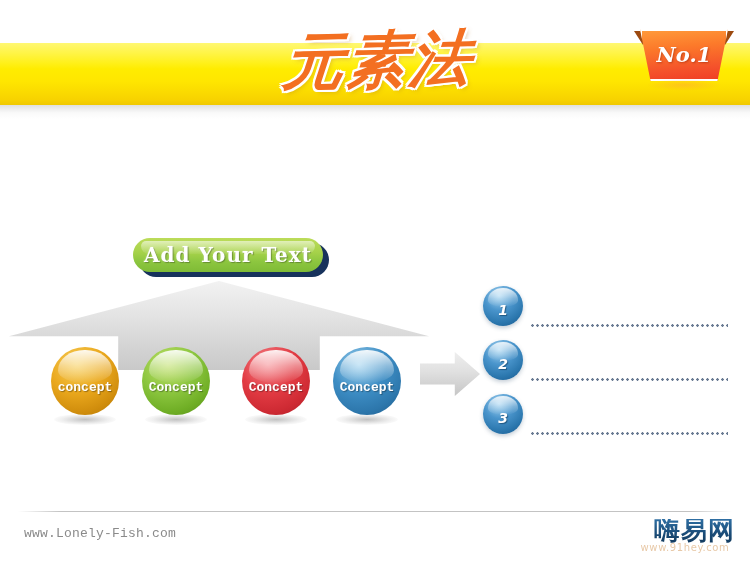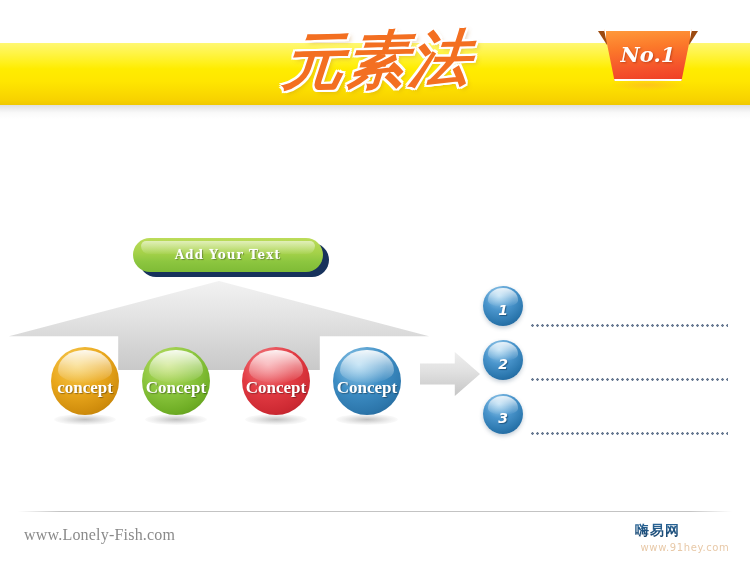--- a/index.html
+++ b/index.html
@@ -73,21 +73,21 @@
        0 2px 0 #ffffff, 0 -2px 0 #ffffff,
        2px 2px 0 #ffffff, -2px 2px 0 #ffffff,
        2px -2px 0 #ffffff, -2px -2px 0 #ffffff,
        3px 3px 4px rgba(180,120,40,0.35);
     transform: skewX(-6deg) rotate(-1.5deg);
   }
 
   
   .badge-wrap {
     position: absolute;
-    left: 596px;
+    left: 632px;
     top: 29px;
     width: 104px;
     height: 56px;
   }
   .badge-tail {
     position: absolute;
     top: 2px;
     width: 0;
     height: 0;
     border-left: 9px solid transparent;
@@ -207,21 +207,21 @@
   }
   .pill-label {
     position: absolute;
     left: 133px;
     top: 238px;
     width: 190px;
     height: 34px;
     line-height: 34px;
     text-align: center;
     font-family: "DejaVu Serif", "Liberation Serif", serif;
-    font-size: 12px;
+    font-size: 20px;
     font-weight: bold;
     color: #ffffff;
     letter-spacing: 1px;
     text-shadow: 1px 1px 1px rgba(60,90,20,0.55), 0 0 2px rgba(255,255,255,0.4);
   }
 
   
   .orb {
     position: absolute;
     width: 68px;
@@ -240,22 +240,22 @@
   }
   .orb .orb-label {
     position: absolute;
     left: 0;
     top: 0;
     width: 100%;
     height: 100%;
     display: flex;
     align-items: center;
     justify-content: center;
-    font-family: Liberation Serif, serif;
-    font-size: 17px;
+    font-family: Liberation Mono, monospace;
+    font-size: 13px;
     font-weight: bold;
     color: #ffffff;
     letter-spacing: 0px;
     text-shadow: 1px 1px 1px rgba(0,0,0,0.35);
     padding-top: 13px;
     box-sizing: border-box;
     text-align: center;
   }
   .orb-shadow {
     position: absolute;
@@ -331,47 +331,47 @@
     left: 18px;
     top: 511px;
     width: 714px;
     height: 1px;
     background: linear-gradient(90deg, rgba(190,190,190,0.0) 0%, rgba(175,175,175,0.75) 6%, rgba(175,175,175,0.75) 94%, rgba(190,190,190,0.0) 100%);
   }
   .footer-url {
     position: absolute;
     left: 24px;
     top: 526px;
-    font-family: Liberation Serif, serif;
-    font-size: 16px;
+    font-family: Liberation Mono, monospace;
+    font-size: 13px;
     color: #8a8a8a;
     letter-spacing: 0.2px;
   }
   .brand {
     position: absolute;
     left: 635px;
     top: 519px;
     width: 100px;
     height: 34px;
   }
   .brand-name {
     position: absolute;
     left: 0;
     top: 0;
     width: 100px;
     font-family: Liberation Serif, serif;
-    font-size: 14px;
+    font-size: 26px;
     font-weight: bold;
     letter-spacing: 1px;
     color: #1c4f7c;
     background: linear-gradient(180deg, #2f6fa3 0%, #1c4f7c 55%, #123a5e 100%);
     -webkit-background-clip: text;
     background-clip: text;
     -webkit-text-fill-color: transparent;
-    text-align: left;
+    text-align: right;
     line-height: 24px;
   }
   .brand-sub {
     position: absolute;
     left: 0;
     top: 23px;
     width: 100px;
     text-align: center;
     font-family: "DejaVu Sans", "Liberation Sans", sans-serif;
     font-size: 10px;

